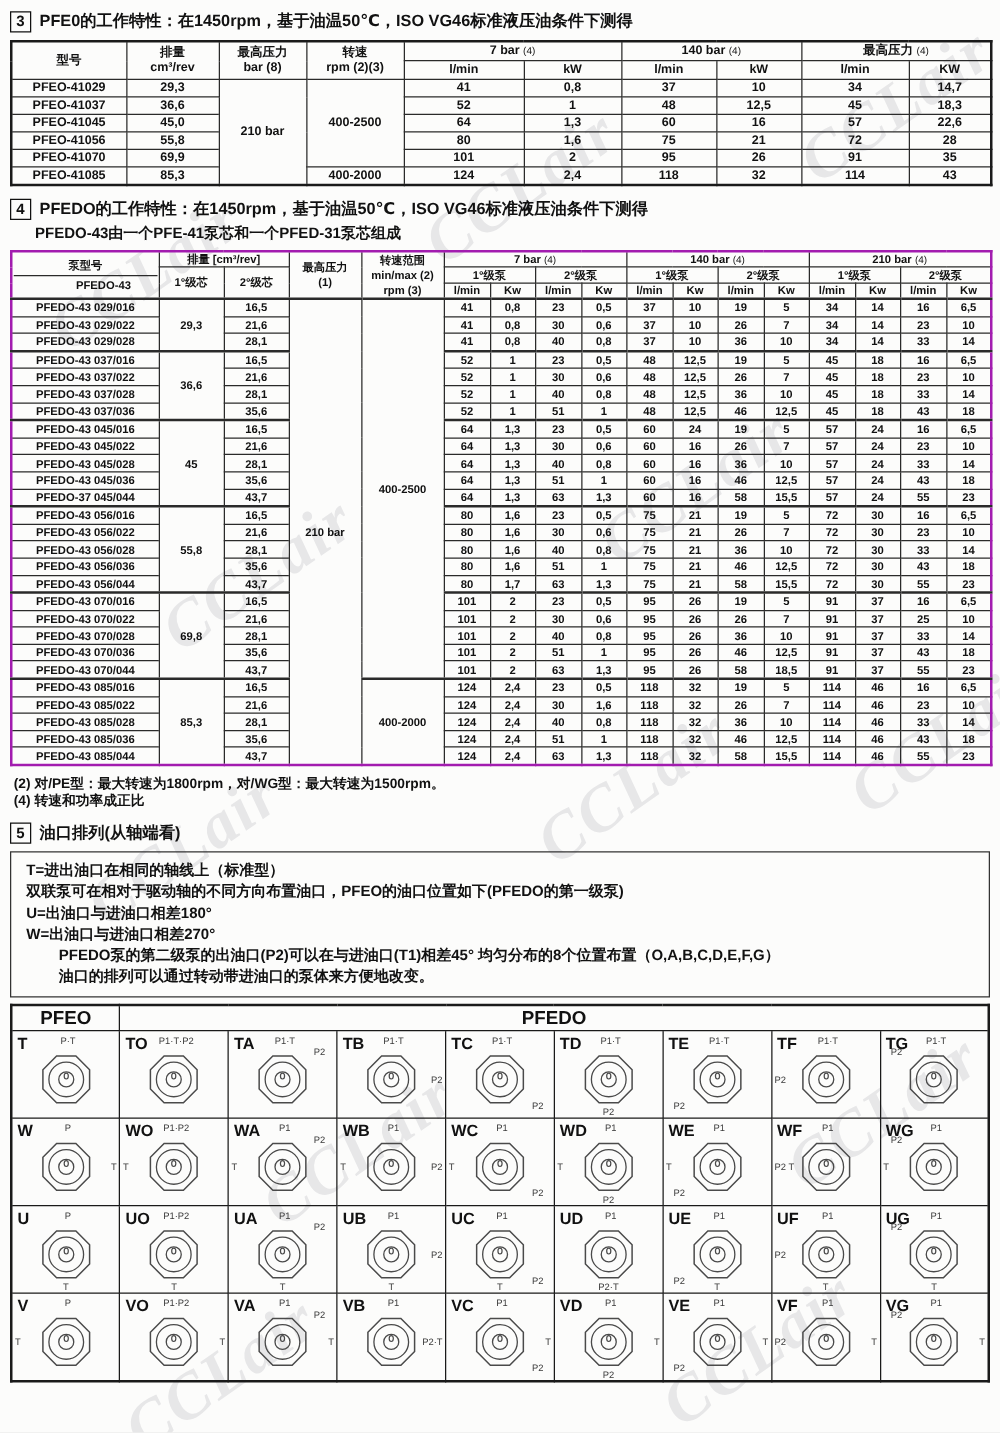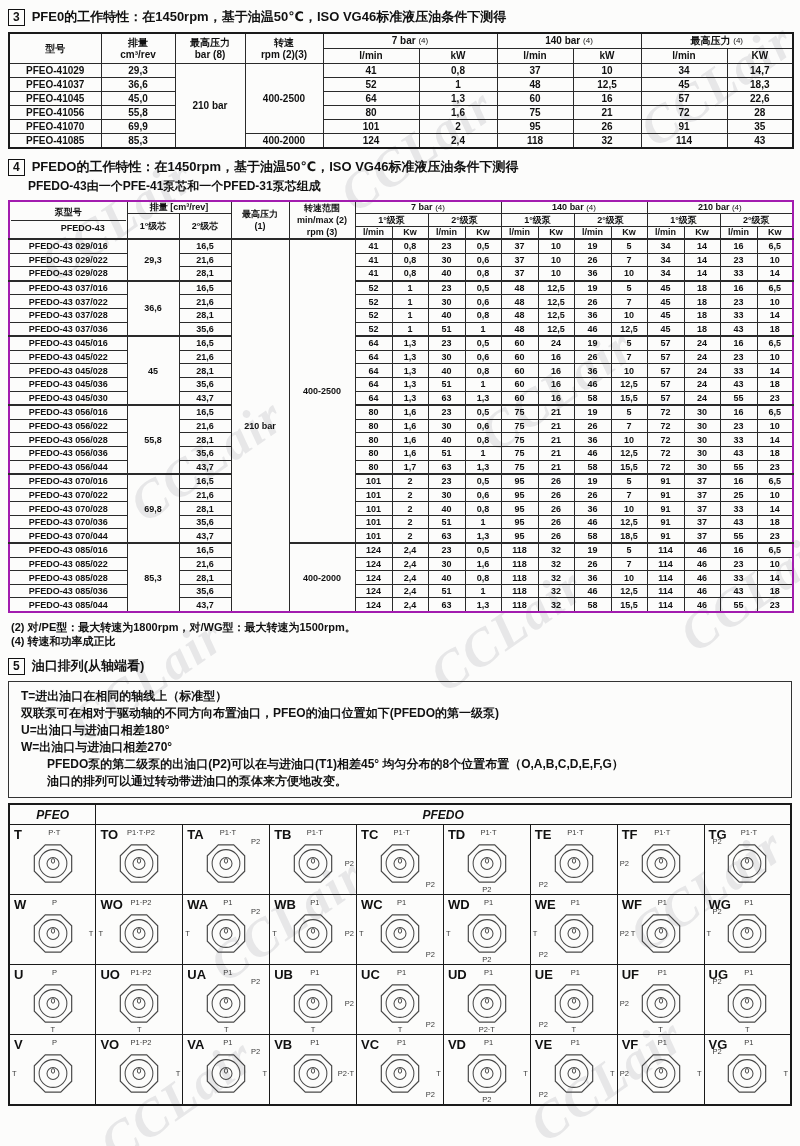--- a/index.html
+++ b/index.html
@@ -32,21 +32,21 @@
   .t4 tbody tr.grp td{border-top-width:2px;}
   .hstack div{line-height:12px;}
   .pm2{border-top:1px solid #2a2a2a;margin-top:2px;padding-top:1px;padding-left:29px;}
   
   .fnotes{margin:7px 0 8px 3px;font-size:11px;line-height:14px;font-weight:bold;}
   
   .introbox{border:1.2px solid #333;padding:6px 12px 7px;font-size:12px;line-height:17px;font-weight:bold;}
   .introbox .indent{padding-left:26px;}
   
   .pt{width:784px;border:2px solid #1a1a1a;margin-top:5px;}
-  .pt th{height:19px;font-size:12px;font-weight:bold;border:1.5px solid #1a1a1a;font-style:italic;}
+  .pt th{height:19px;font-size:15px;font-weight:bold;border:1.5px solid #1a1a1a;}
   .pt td{border:1.5px solid #1a1a1a;padding:0;}
   .pbox{position:relative;height:69px;}
   .pid{position:absolute;left:4px;top:2px;font-size:13px;font-weight:bold;}
   .oct{position:absolute;left:50%;top:16px;transform:translateX(-50%);}
   .plbl{position:absolute;font-size:7.5px;color:#3a3a3a;white-space:nowrap;}
   .pos-top{top:3px;left:52%;transform:translateX(-50%);}
   .pos-ne{top:12px;right:9px;}
   .pos-e{top:34px;right:2px;}
   .pos-se{bottom:5px;right:8px;}
   .pos-s{bottom:0px;left:50%;transform:translateX(-50%);}
@@ -448,21 +448,21 @@
             <td>60</td>
             <td>16</td>
             <td>46</td>
             <td>12,5</td>
             <td>57</td>
             <td>24</td>
             <td>43</td>
             <td>18</td>
           </tr>
           <tr>
-            <td>PFEDO-43 045/030</td>
+            <td>PFEDO-37 045/044</td>
             <td>43,7</td>
             <td>64</td>
             <td>1,3</td>
             <td>63</td>
             <td>1,3</td>
             <td>60</td>
             <td>16</td>
             <td>58</td>
             <td>15,5</td>
             <td>57</td>

